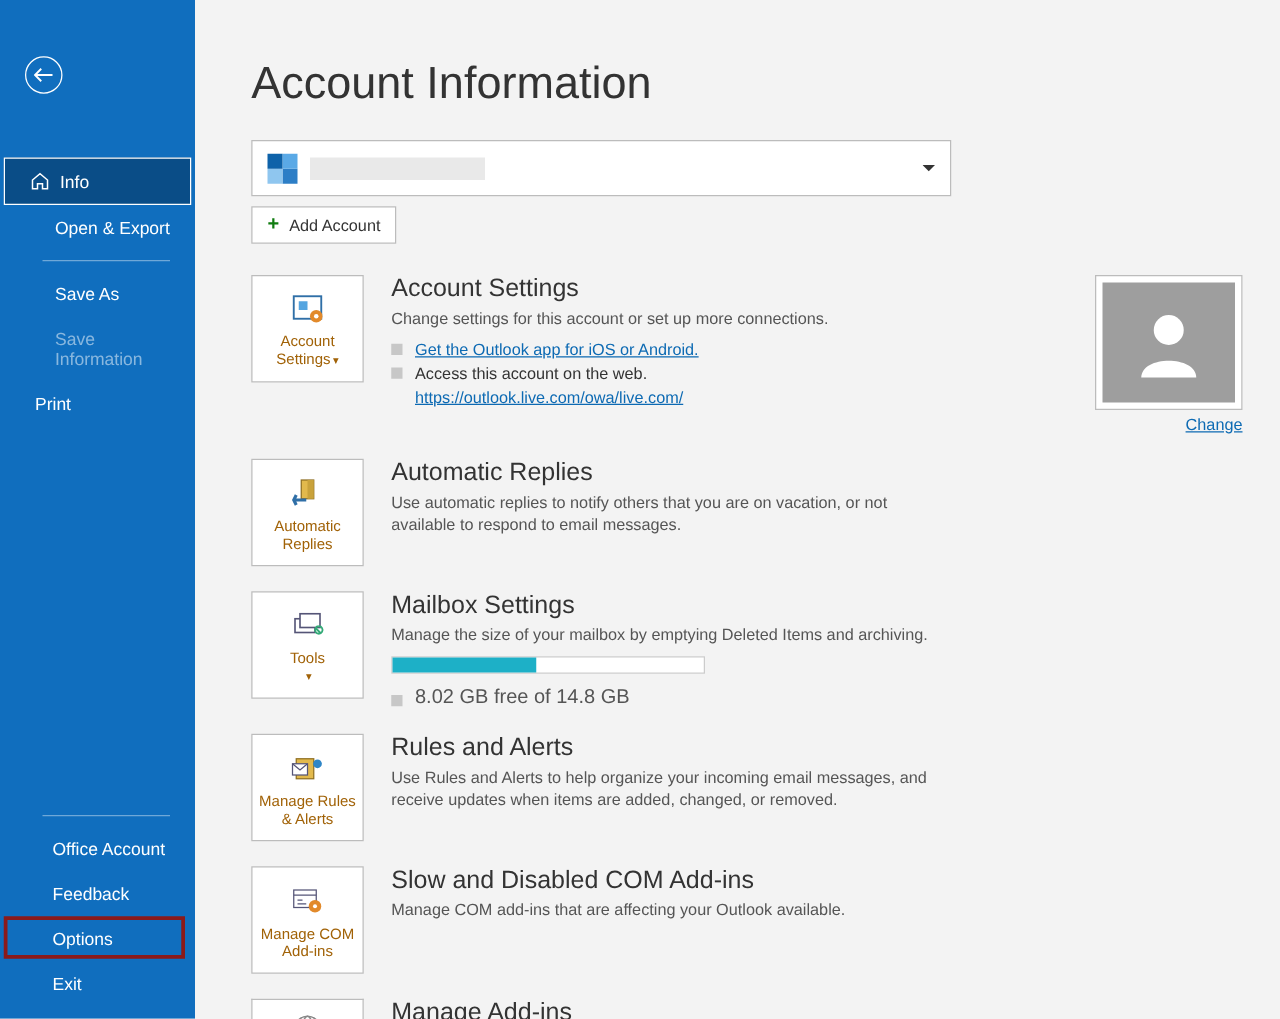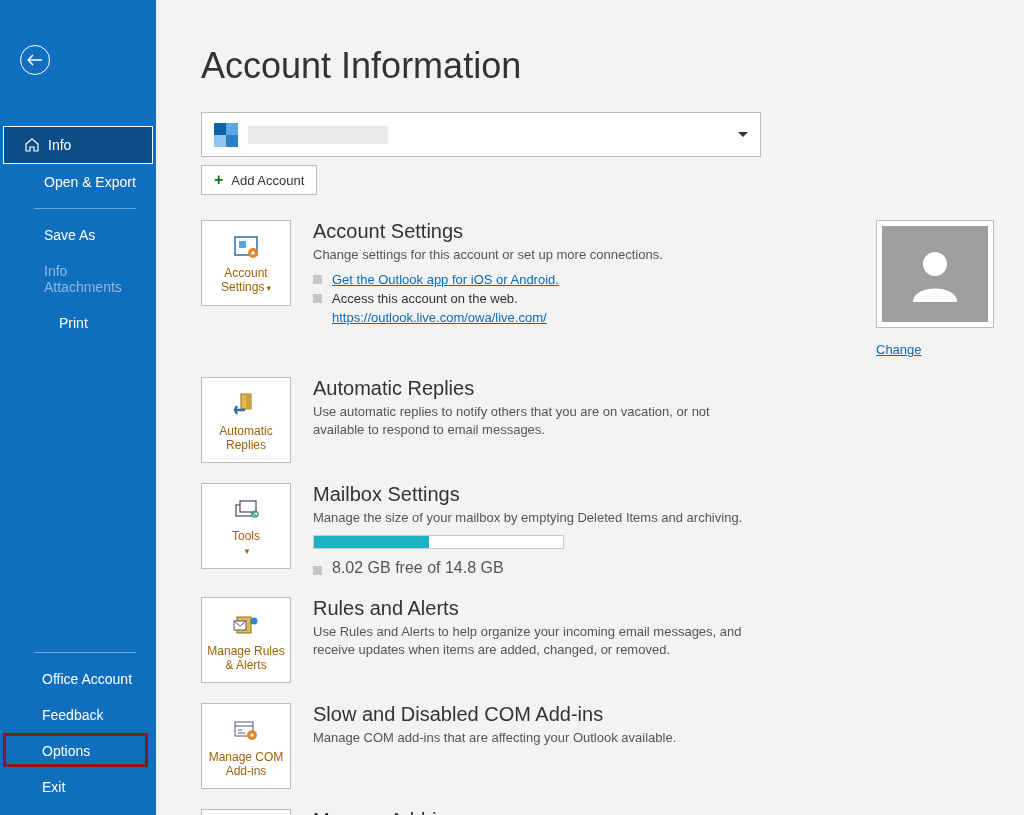--- a/index.html
+++ b/index.html
@@ -171,22 +171,22 @@
     padding:5px;
     background:#fff;
     width:118px;
   }
   .avatar-inner {
     width:106px; height:96px;
     background:#9e9e9e;
     display:flex; align-items:center; justify-content:center;
   }
   .change-link {
-    text-align:left;
-    margin-top:14px;
+    text-align:right;
+    margin-top:4px;
     font-size:13px;
   }
 
   .progress-outer {
     width:251px; height:14px;
     background:#fff;
     border:1px solid #ccc;
     margin-top:8px;
   }
   .progress-inner {
@@ -215,23 +215,23 @@
       <span>Info</span>
     </div>
     <div class="nav-item" style="padding-left:44px;">
       <span>Open &amp; Export</span>
     </div>
     <div class="nav-divider"></div>
     <div class="nav-item" style="padding-left:44px;">
       <span>Save As</span>
     </div>
     <div class="nav-item disabled" style="padding-left:44px;">
-      <span>Info Attachments</span>
-    </div>
-    <div class="nav-item" style="padding-left:59px;">
+      <span>Save Information</span>
+    </div>
+    <div class="nav-item" style="padding-left:28px;">
       <span>Print</span>
     </div>
   </div>
 
   <div class="bottom-nav">
     <div class="nav-divider"></div>
     <div class="nav-item">
       <span>Office Account</span>
     </div>
     <div class="nav-item">

